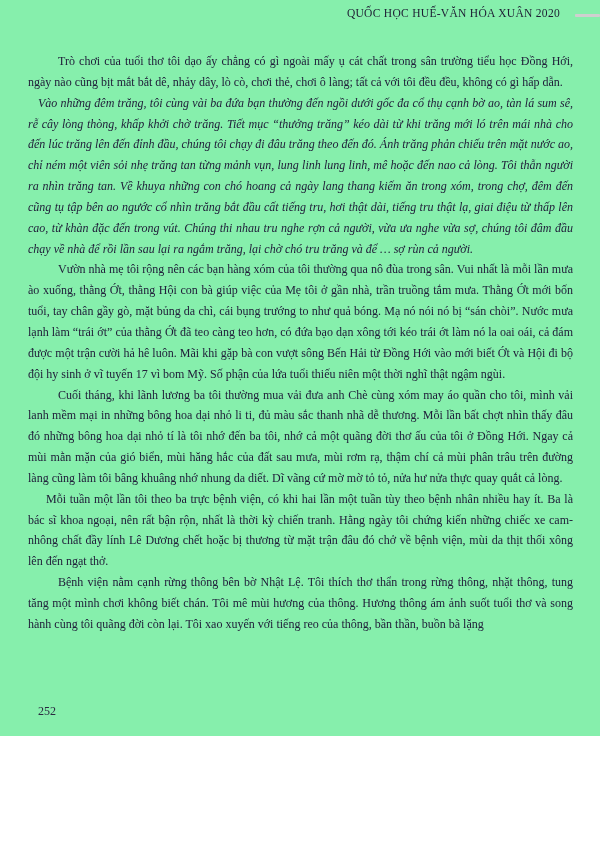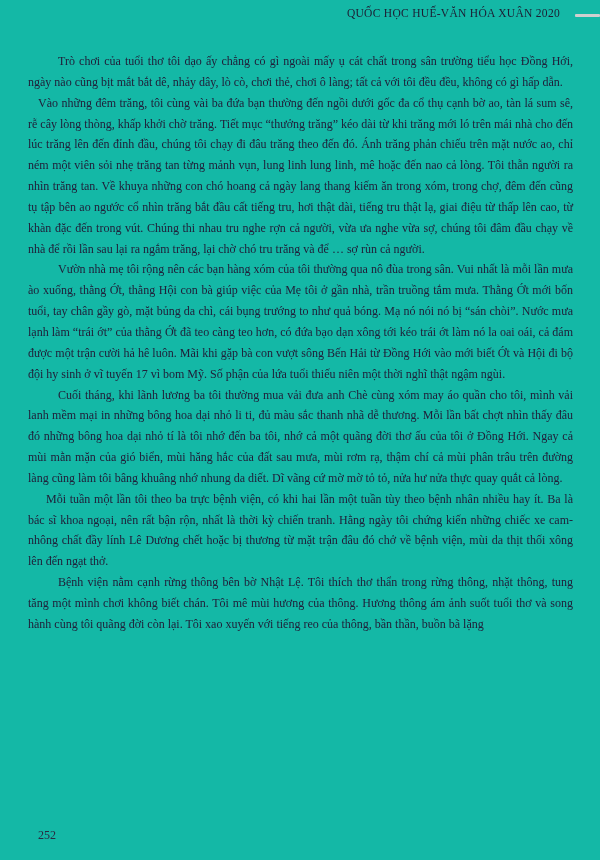--- a/index.html
+++ b/index.html
@@ -3,22 +3,22 @@
 <meta charset="utf-8">
 <style>
   html, body {
     margin: 0;
     padding: 0;
     background: #ffffff;
   }
   .page {
     position: relative;
     width: 600px;
-    height: 860px;
-    background: #14b8a6;
+    height: 736px;
+    background: #86efac;
     font-family: "Liberation Serif", "DejaVu Serif", serif;
     color: #21213a;
     overflow: hidden;
   }
   .running-head {
     position: absolute;
     top: 7px;
     right: 40px;
     font-size: 11.5px;
     letter-spacing: 0.3px;
@@ -41,21 +41,21 @@
     width: 545px;
     font-size: 12px;
     line-height: 20.85px;
     text-align: justify;
     color: #20203a;
   }
   .body-text p {
     margin: 0;
     text-indent: 30px;
   }
-  .body-text p.indent-sm { text-indent: 10px; }
+  .body-text p.indent-sm { text-indent: 10px; font-style: italic; }
   .body-text p.indent-md { text-indent: 18px; }
   .page-number {
     position: absolute;
     left: 28px;
     bottom: 17px;
     font-size: 12px;
     color: #2a2a40;
     margin-left: 10px;
   }
 </style>

